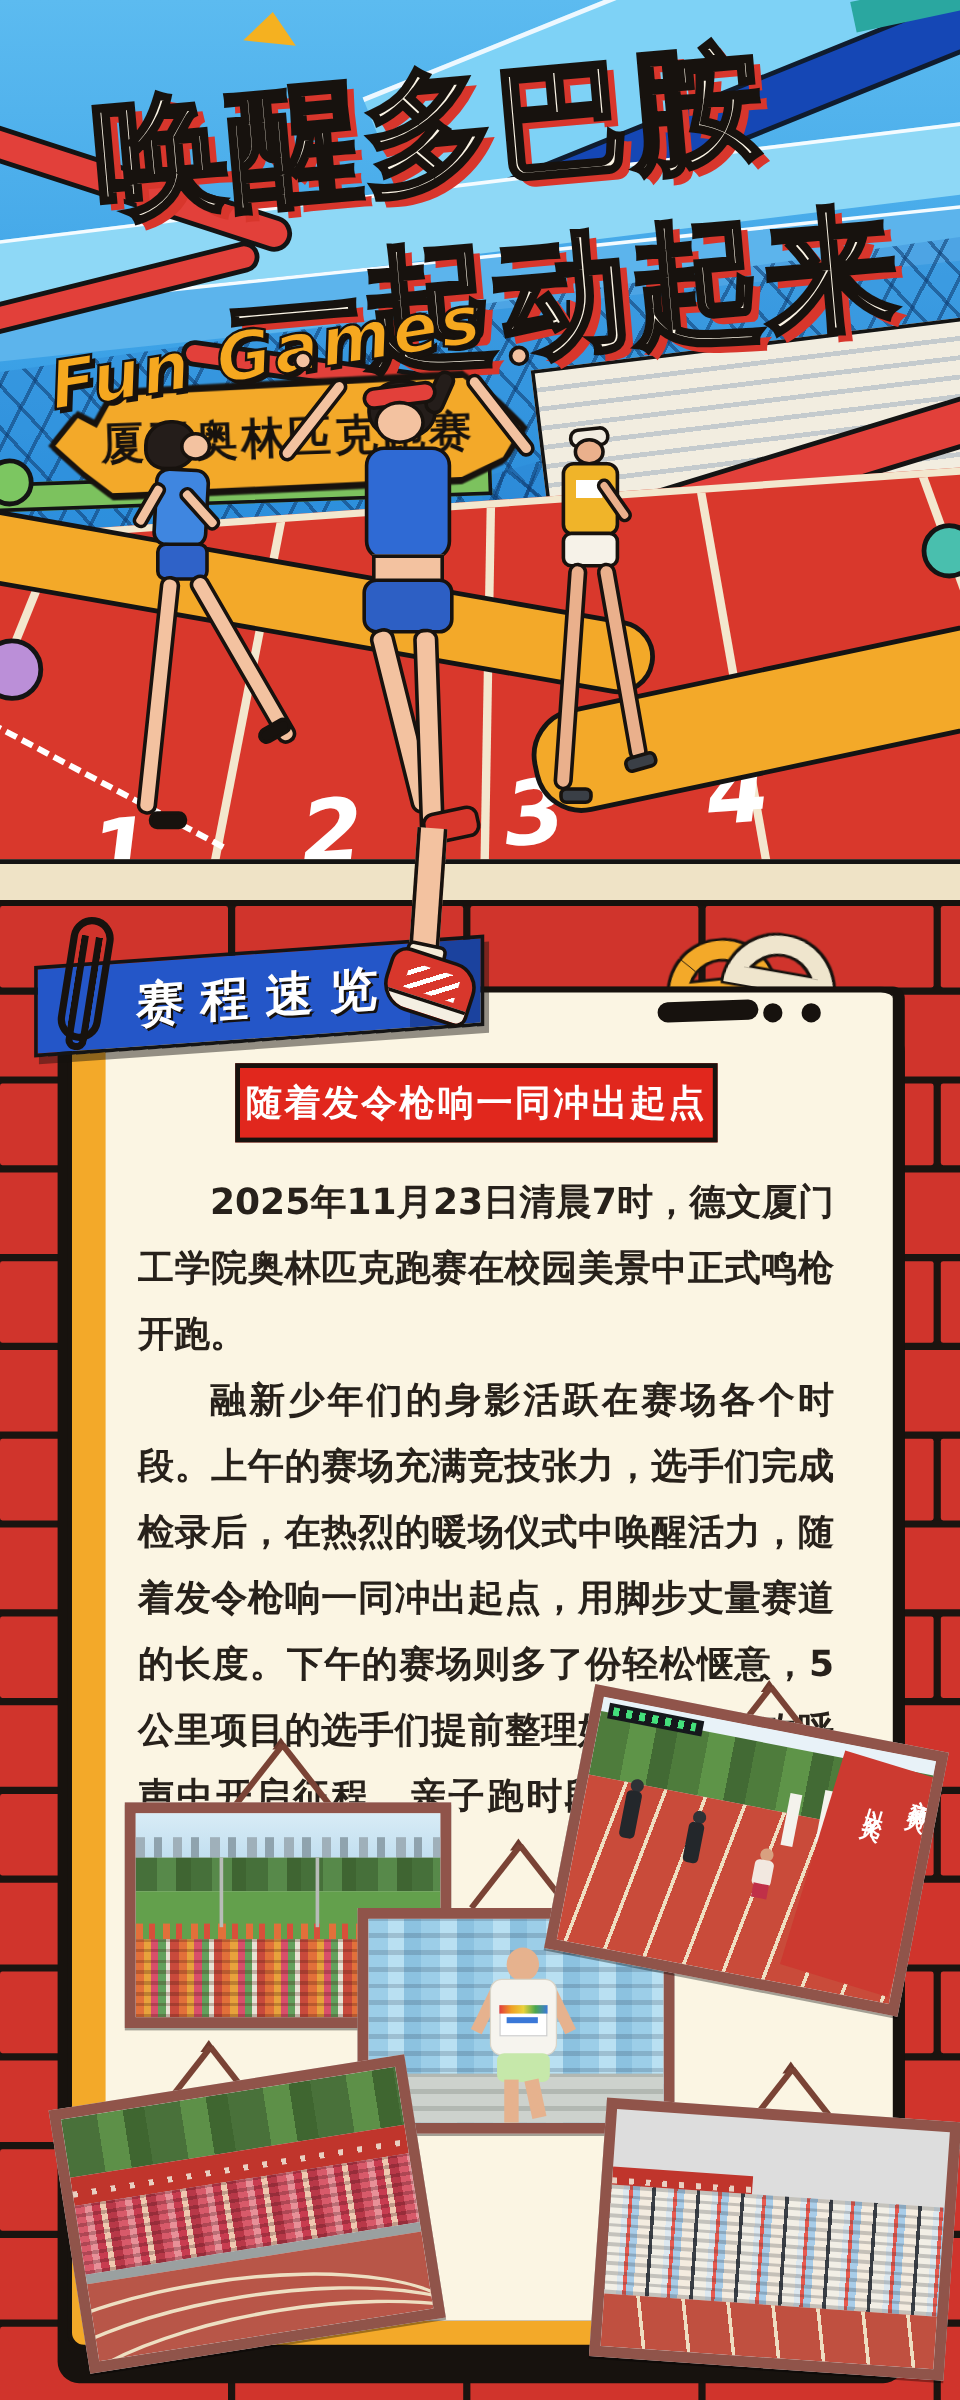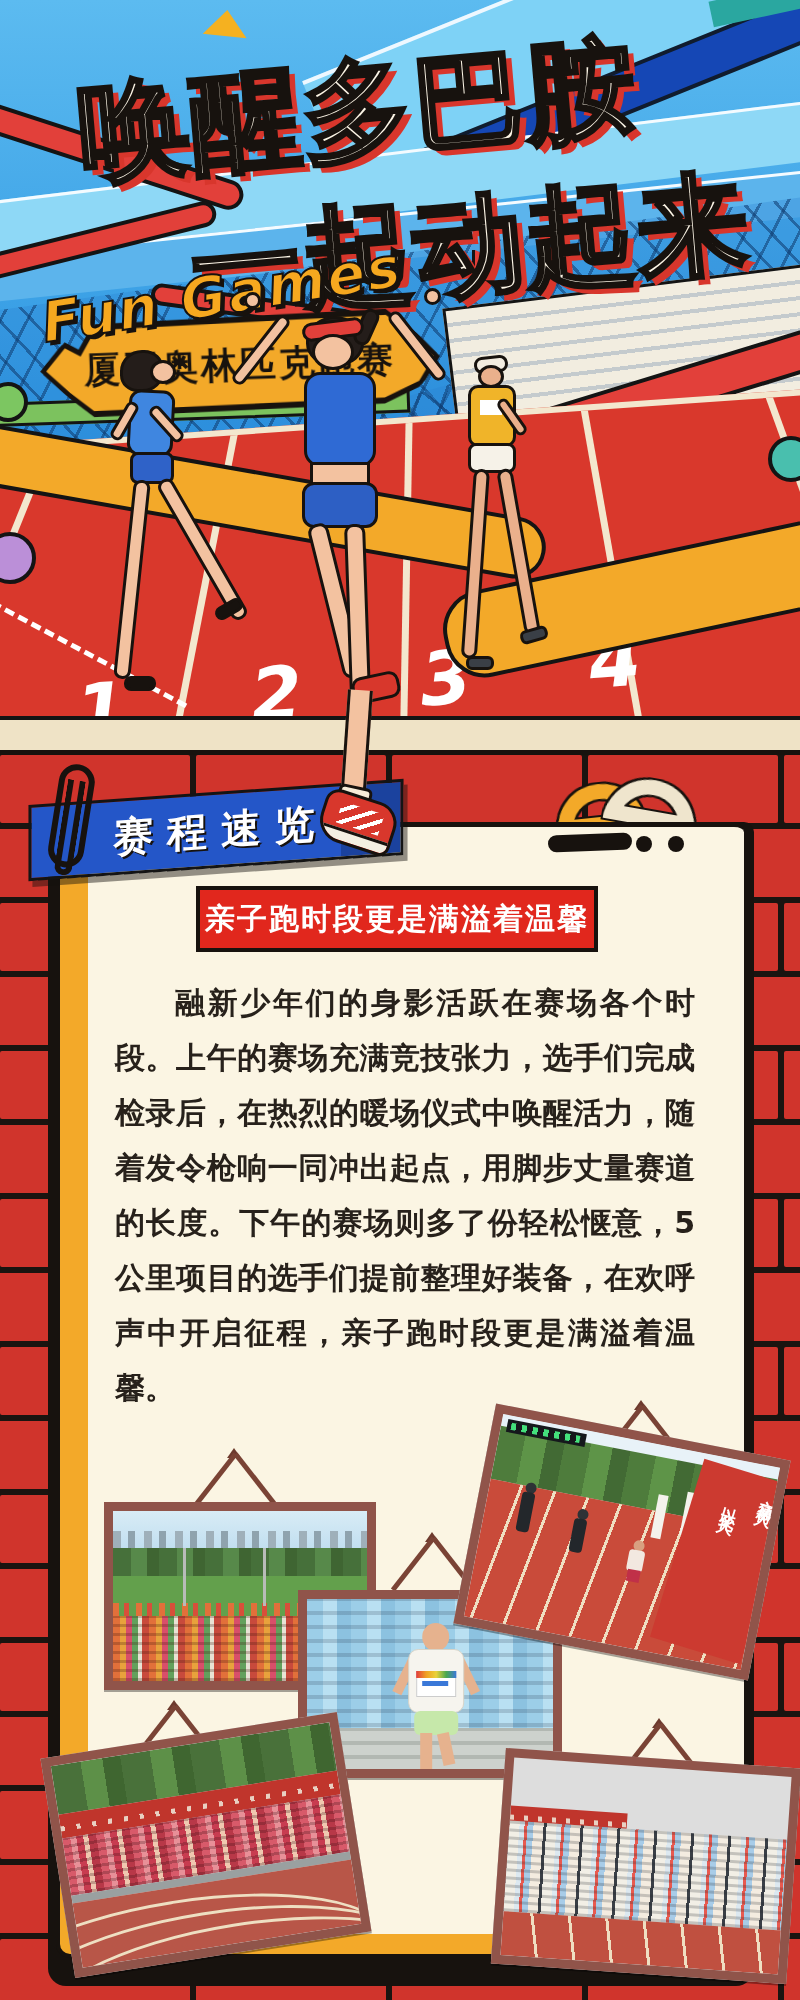--- a/index.html
+++ b/index.html
@@ -386,24 +386,25 @@
 
   <div class="abs ribbon-title">
     <span>赛程速览</span>
   </div>
   <div class="abs clip">
       <i class="outer"></i>
       <i class="inner"></i>
     </div>
 
   <div class="abs badge">
-    <span>亲子跑时段更是满溢着温馨</span>
+    <span>随着发令枪响一同冲出起点</span>
   </div>
 
   <div class="abs article">
+    <p>2025年11月23日清晨7时，德文厦门工学院奥林匹克跑赛在校园美景中正式鸣枪开跑。</p>
     <p>融新少年们的身影活跃在赛场各个时段。上午的赛场充满竞技张力，选手们完成检录后，在热烈的暖场仪式中唤醒活力，随着发令枪响一同冲出起点，用脚步丈量赛道的长度。下午的赛场则多了份轻松惬意，5公里项目的选手们提前整理好装备，在欢呼声中开启征程，亲子跑时段更是满溢着温馨。</p>
   </div>
 
   <div class="abs hook" style="left:181px;top:1450px;">
       <i class="nail"></i>
       <i class="l"></i>
       <i class="r"></i>
     </div>
   <div class="abs hook" style="left:379px;top:1534px;">
       <i class="nail"></i>

